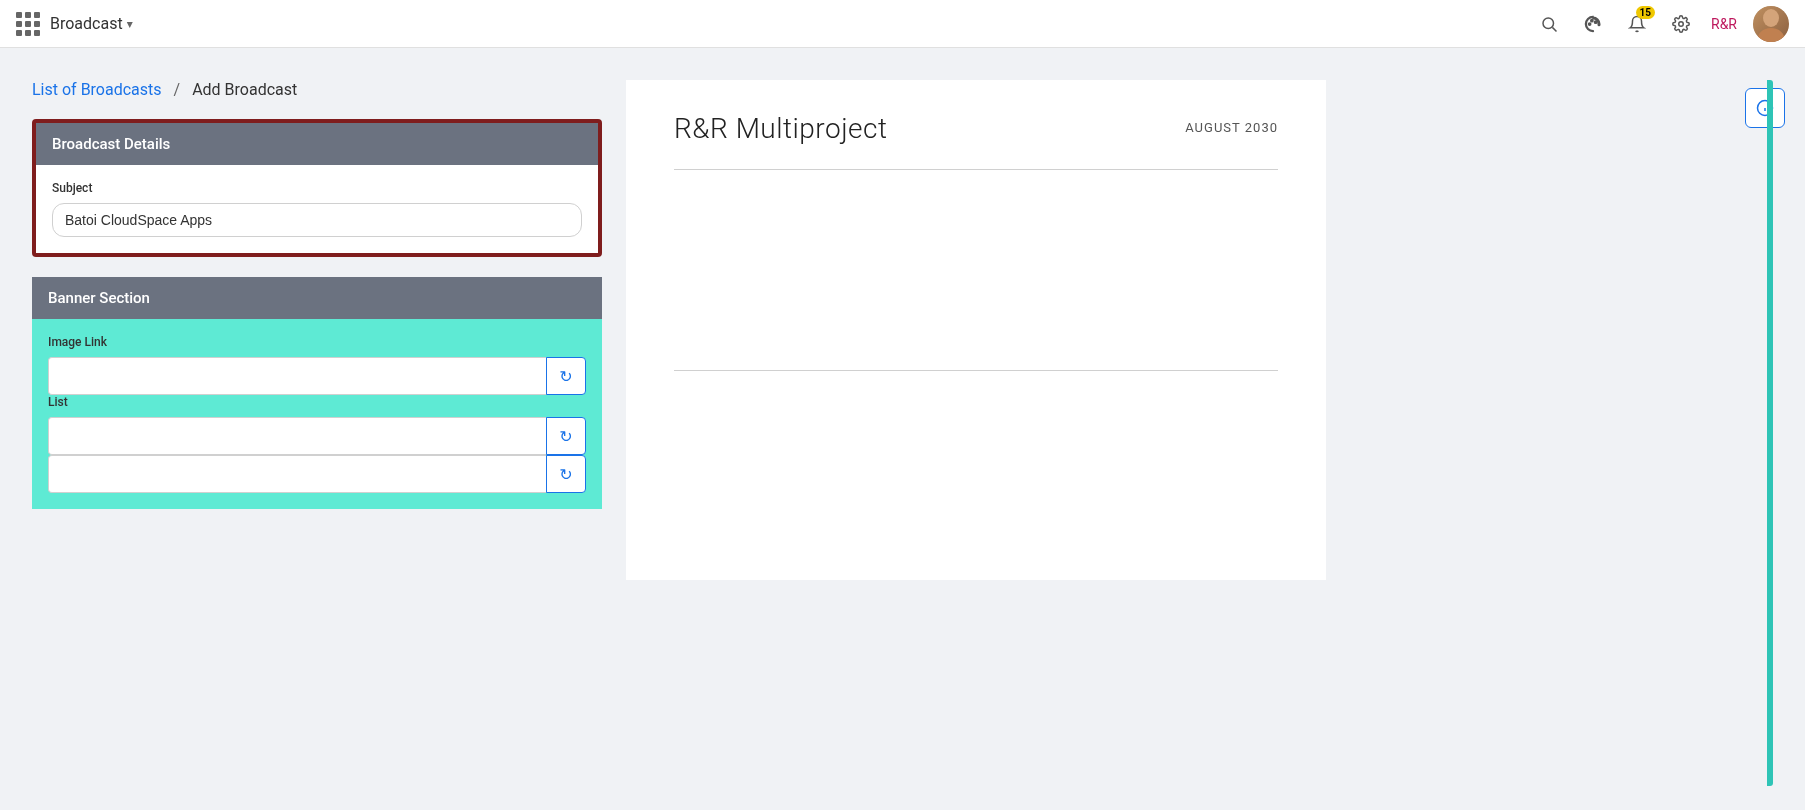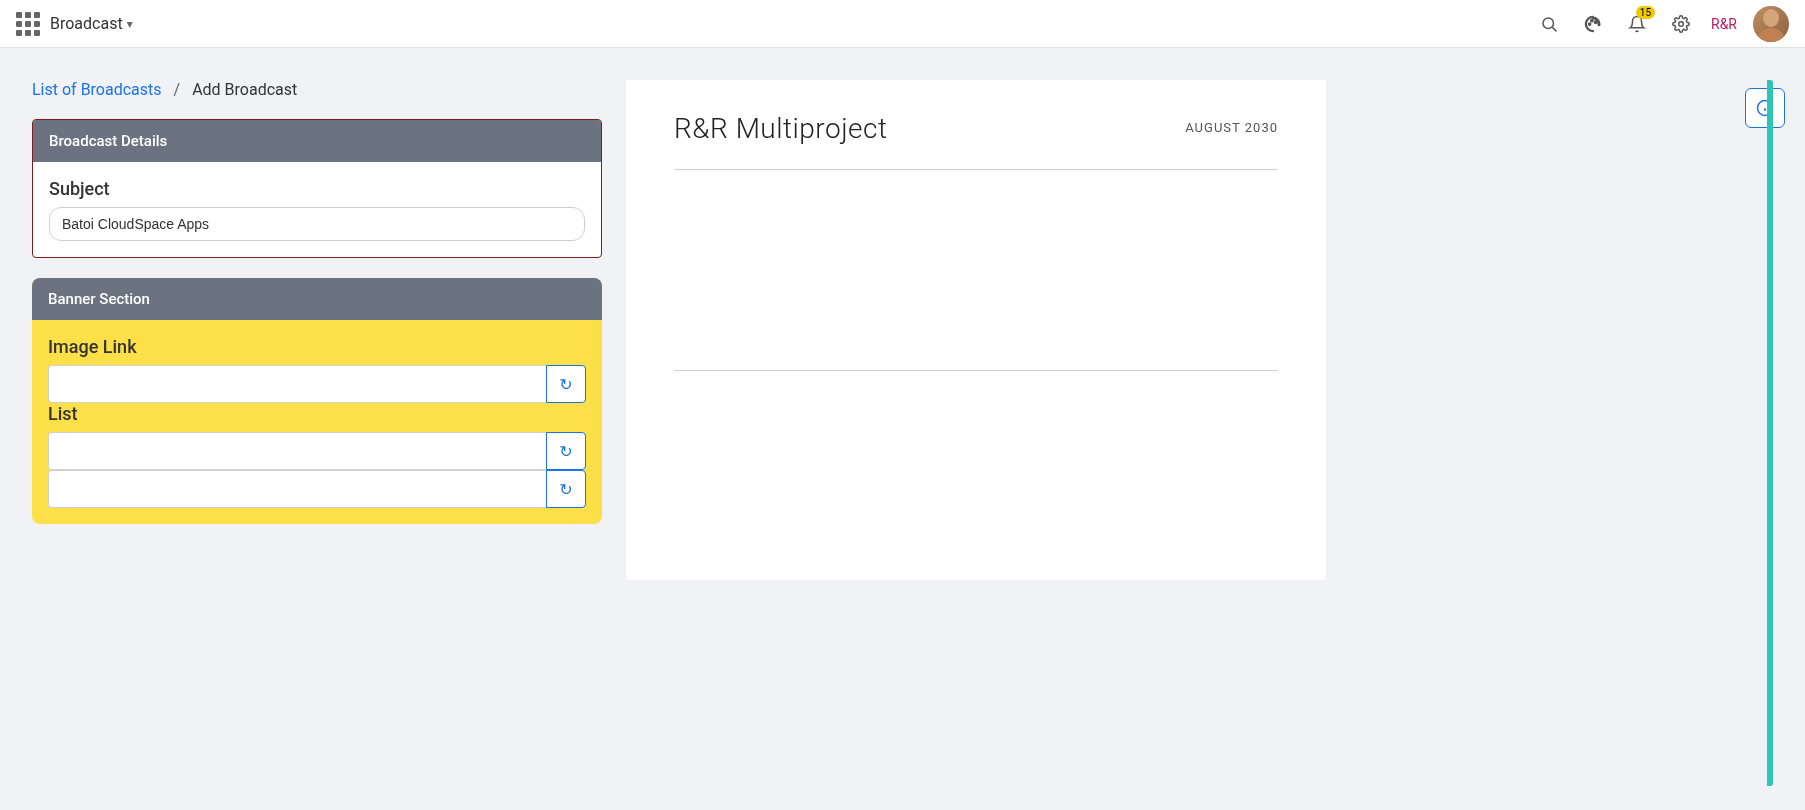--- a/index.html
+++ b/index.html
@@ -71,21 +71,21 @@
       font-size: 18px;
       position: relative;
     }
     .notification-badge {
       position: absolute;
       top: -4px;
       right: -4px;
       background: #f0c800;
       color: #000;
       font-size: 10px;
-      font-weight: normal;
+      font-weight: bold;
       border-radius: 10px;
       padding: 1px 4px;
       min-width: 18px;
     }
     .user-label {
       font-size: 14px;
       color: #be185d;
       cursor: pointer;
     }
     .avatar {
@@ -142,41 +142,41 @@
     .breadcrumb-sep {
       color: #666;
     }
     .breadcrumb-current {
       color: #333;
     }
 
     
     .form-section {
       background: #fff;
-      border: 1px solid #7f1d1d;
+      border: 4px solid #7f1d1d;
       border-radius: 4px;
       margin-bottom: 20px;
       overflow: hidden;
     }
     .form-section.normal {
       border: none;
       border-radius: 4px;
     }
     .section-header {
       background: #6b7280;
       color: #fff;
       padding: 12px 16px;
       font-size: 15px;
       font-weight: 500;
     }
     .section-body {
       padding: 16px;
     }
     .field-label {
-      font-size: 18px;
+      font-size: 12px;
       font-weight: 500;
       color: #333;
       margin-bottom: 8px;
     }
     .field-input {
       width: 100%;
       border: 1px solid #d0d0d0;
       border-radius: 12px;
       padding: 8px 12px;
       font-size: 14px;
@@ -375,21 +375,21 @@
     <div class="form-section">
       <div class="section-header">Broadcast Details</div>
       <div class="section-body">
         <div class="field-group">
           <div class="field-label">Subject</div>
           <input class="field-input" type="text" value="Batoi CloudSpace Apps" style="">
         </div>
       </div>
     </div>
 
-    <div class="form-section normal" style="background:#fde047; border-radius:8px; overflow:hidden;">
+    <div class="form-section normal" style="background:#5eead4; border-radius:0; overflow:hidden;">
       <div class="section-header">Banner Section</div>
       <div class="section-body">
 
         <div class="field-group">
           <div class="field-label">Image Link</div>
           <div class="input-with-btn">
             <input type="text" placeholder="" style="">
             <button class="refresh-btn">
               <span>↻</span>
             </button>

